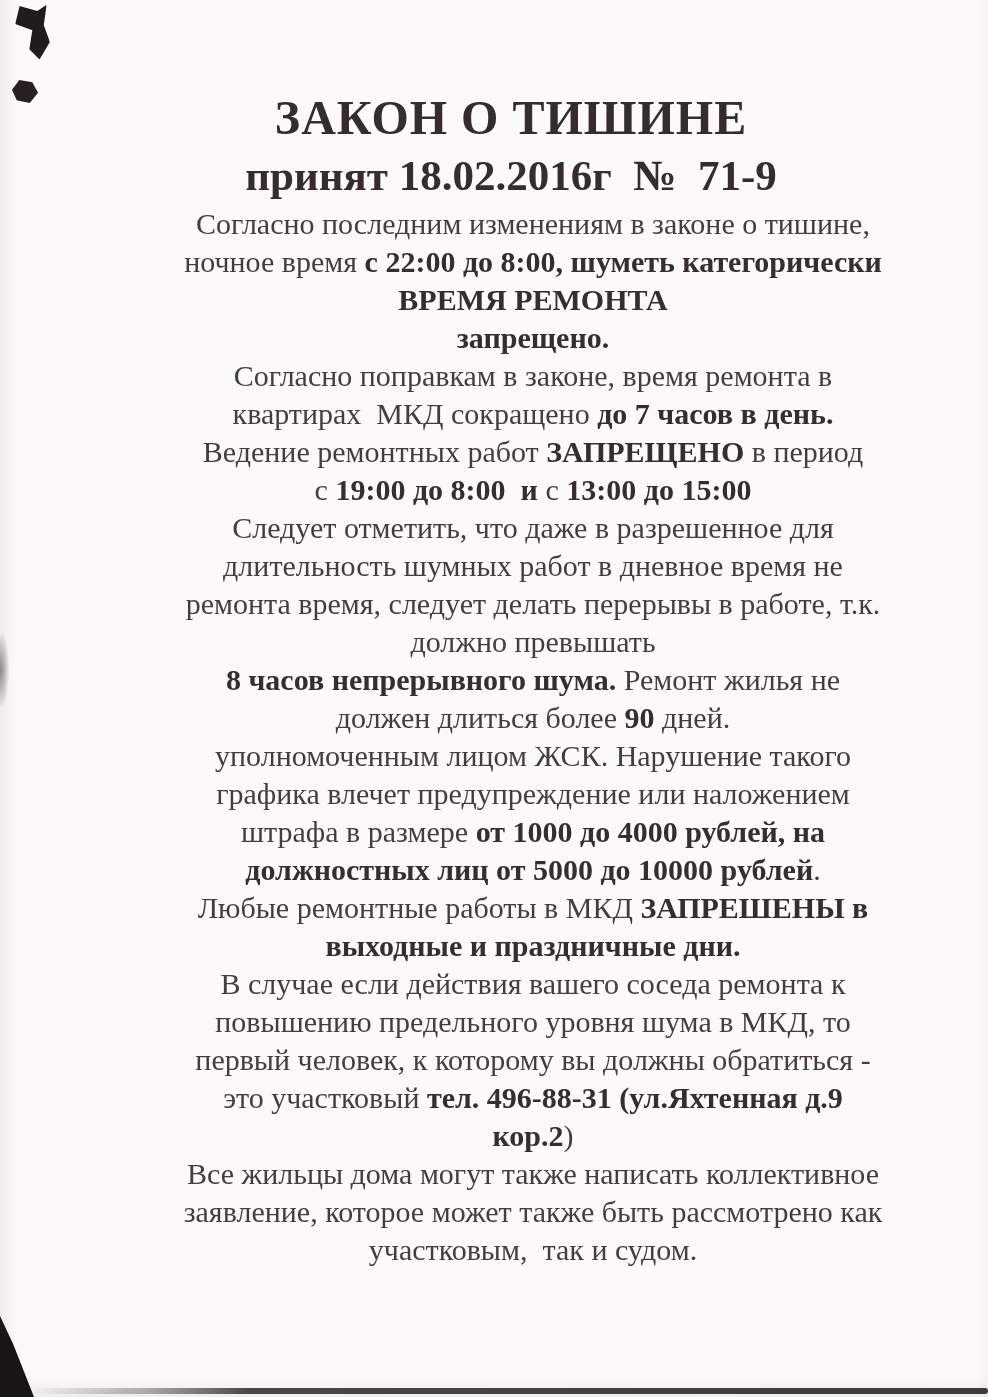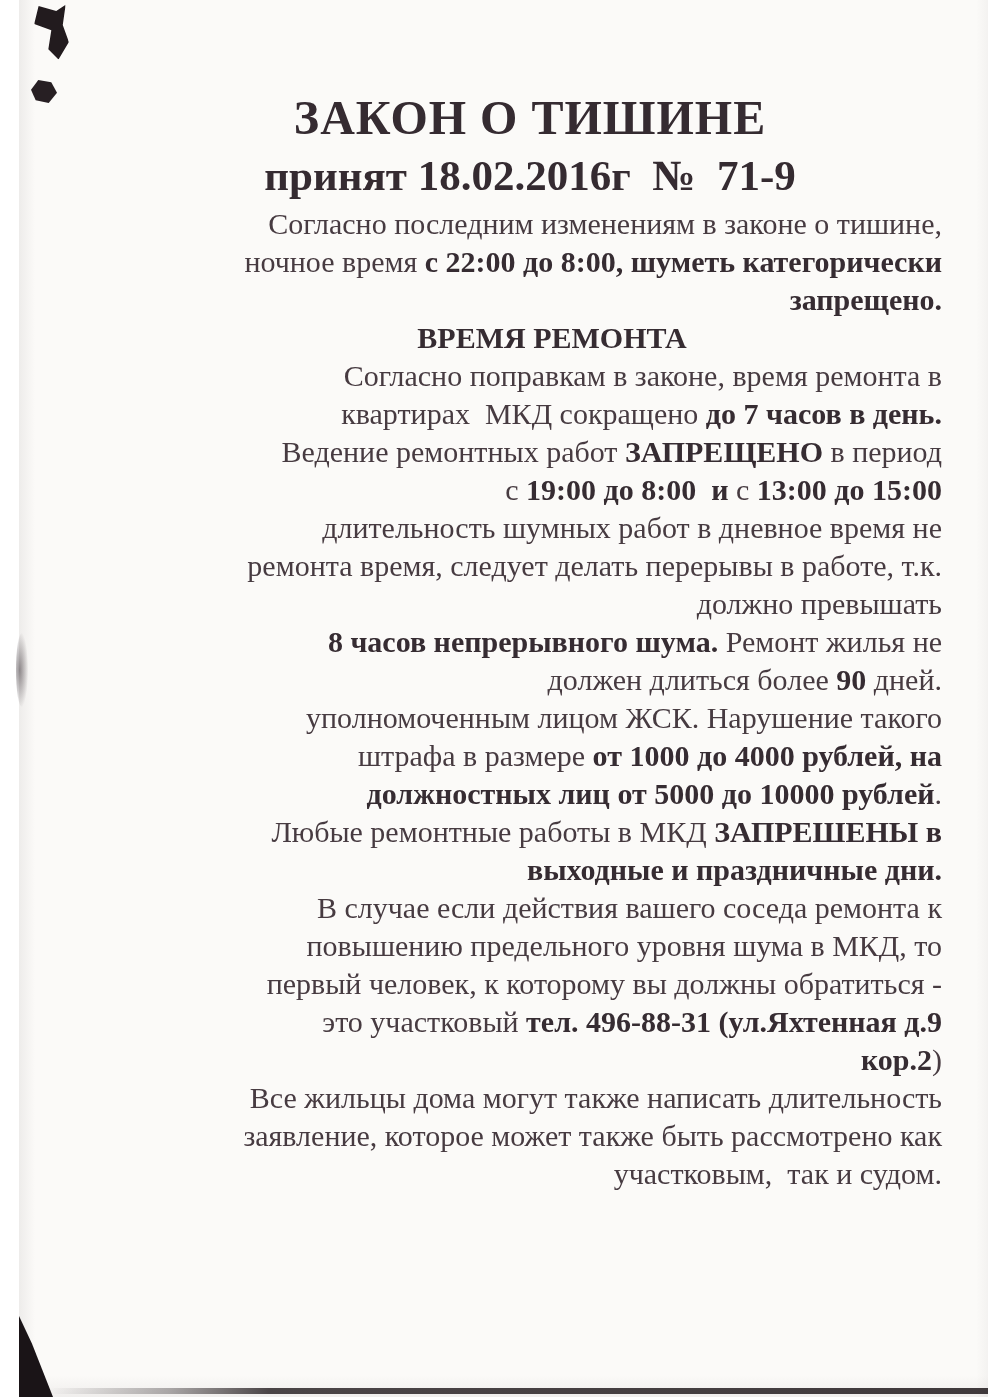--- a/index.html
+++ b/index.html
@@ -15,21 +15,20 @@
     background: #ffffff;
   }
   .page {
     position: absolute;
     inset: 0;
     background:
       linear-gradient(90deg, rgba(60,52,56,0.07), rgba(60,52,56,0) 16px),
       linear-gradient(270deg, rgba(60,52,56,0.04), rgba(60,52,56,0) 12px),
       linear-gradient(0deg, rgba(60,52,56,0.06), rgba(60,52,56,0) 22px),
       #fbfaf8;
-    margin-left: 19px;
   }
   .content {
     position: absolute;
     left: 143px;
     top: 89px;
     width: 780px;
     color: #473b41;
   }
   .title-block {
     padding-right: 44px;
@@ -51,21 +50,21 @@
     font-weight: bold;
     white-space: pre;
   }
   .body-lines {
     margin-top: 0;
     font-size: 30px;
     line-height: 38px;
   }
   .line {
     white-space: pre;
-    text-align: right;
+    text-align: center;
   }
   .line.center {
     text-align: center;
   }
   .run.bold {
     font-weight: bold;
     color: #362c32;
   }
   
   .scan-mark {
@@ -115,40 +114,42 @@
   <div class="scan-mark mark-bottom-line"></div>
 
   <div class="content">
     <div class="title-block">
       <h1 class="doc-title">ЗАКОН О ТИШИНЕ</h1>
       <h2 class="doc-subtitle">принят 18.02.2016г  №  71-9</h2>
     </div>
     <div class="body-lines" id="body-lines">
         <div class="line"><span class="run">Согласно последним изменениям в законе о тишине,</span></div>
         <div class="line"><span class="run">ночное время </span><span class="run bold">с 22:00 до 8:00, шуметь категорически</span></div>
+        <div class="line center"><span class="run bold">ВРЕМЯ РЕМОНТА</span></div>
         <div class="line"><span class="run bold">запрещено.</span></div>
-        <div class="line center"><span class="run bold">ВРЕМЯ РЕМОНТА</span></div>
         <div class="line"><span class="run">Согласно поправкам в законе, время ремонта в</span></div>
         <div class="line"><span class="run">квартирах  МКД сокращено </span><span class="run bold">до 7 часов в день.</span></div>
         <div class="line"><span class="run">Ведение ремонтных работ </span><span class="run bold">ЗАПРЕЩЕНО</span><span class="run"> в период</span></div>
         <div class="line"><span class="run">с </span><span class="run bold">19:00 до 8:00  и </span><span class="run">с </span><span class="run bold">13:00 до 15:00</span></div>
+        <div class="line"><span class="run">Следует отметить, что даже в разрешенное для</span></div>
         <div class="line"><span class="run">длительность шумных работ в дневное время не</span></div>
         <div class="line"><span class="run">ремонта время, следует делать перерывы в работе, т.к.</span></div>
         <div class="line"><span class="run">должно превышать</span></div>
         <div class="line"><span class="run bold">8 часов непрерывного шума.</span><span class="run"> Ремонт жилья не</span></div>
         <div class="line"><span class="run">должен длиться более </span><span class="run bold">90</span><span class="run"> дней.</span></div>
         <div class="line"><span class="run">уполномоченным лицом ЖСК. Нарушение такого</span></div>
+        <div class="line"><span class="run">графика влечет предупреждение или наложением</span></div>
         <div class="line"><span class="run">штрафа в размере </span><span class="run bold">от 1000 до 4000 рублей, на</span></div>
         <div class="line"><span class="run bold">должностных лиц от 5000 до 10000 рублей</span><span class="run">.</span></div>
         <div class="line"><span class="run">Любые ремонтные работы в МКД </span><span class="run bold">ЗАПРЕШЕНЫ в</span></div>
         <div class="line"><span class="run bold">выходные и праздничные дни.</span></div>
         <div class="line"><span class="run">В случае если действия вашего соседа ремонта к</span></div>
         <div class="line"><span class="run">повышению предельного уровня шума в МКД, то</span></div>
         <div class="line"><span class="run">первый человек, к которому вы должны обратиться -</span></div>
         <div class="line"><span class="run">это участковый </span><span class="run bold">тел. 496-88-31 (ул.Яхтенная д.9</span></div>
         <div class="line"><span class="run bold">кор.2</span><span class="run">)</span></div>
-        <div class="line"><span class="run">Все жильцы дома могут также написать длительность</span></div>
+        <div class="line"><span class="run">Все жильцы дома могут также написать коллективное</span></div>
         <div class="line"><span class="run">заявление, которое может также быть рассмотрено как</span></div>
         <div class="line"><span class="run">участковым,  так и судом.</span></div>
       </div>
   </div>
 
 </div>
 
 </body></html>

